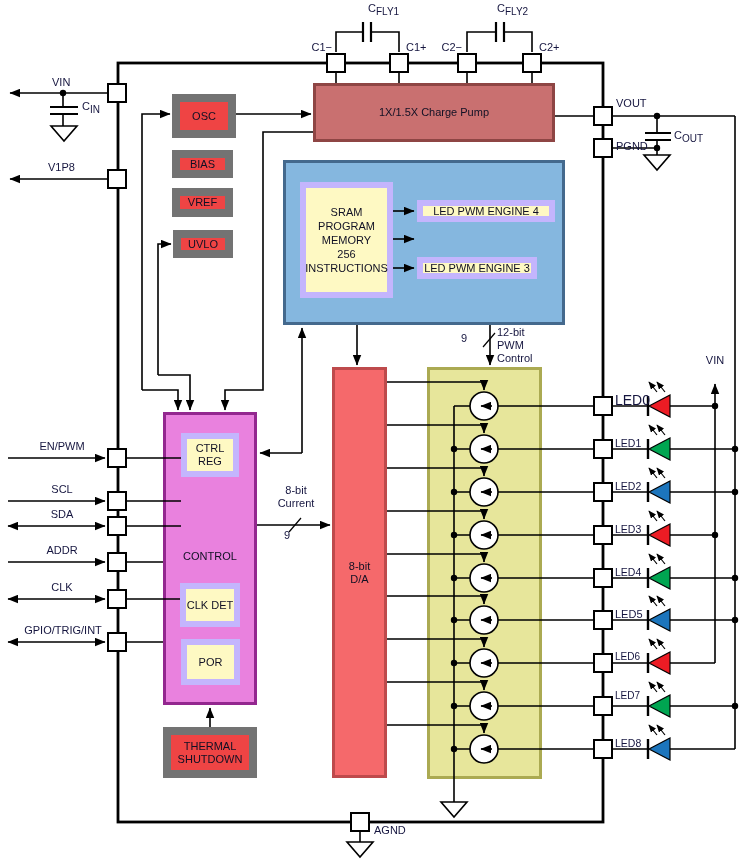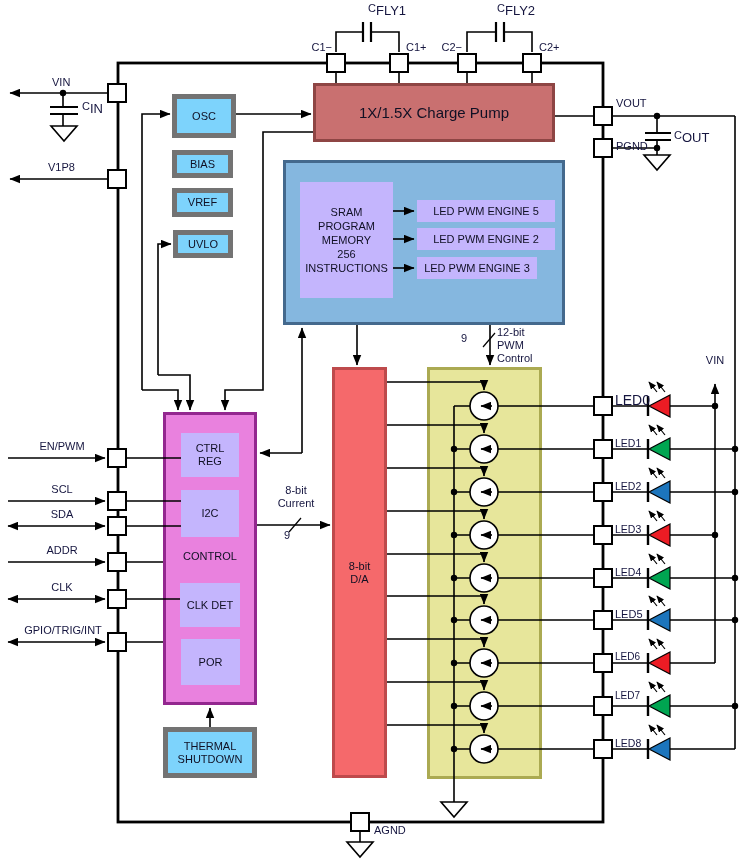--- a/index.html
+++ b/index.html
@@ -1,29 +1,29 @@
 <!DOCTYPE html>
 <html><head>
 <meta charset="utf-8">
 <style>
   html,body{margin:0;padding:0;background:#fff}
   #canvas{position:relative;width:742px;height:863px;background:#fff;
           font-family:"Liberation Sans",sans-serif;overflow:hidden}
   .blk{position:absolute;box-sizing:border-box;display:flex;align-items:center;
        justify-content:center;text-align:center;font-size:11px;color:#101024;line-height:13px}
   .ml{white-space:pre-line}
-  .peri{background:#7dd3fc;border:5px solid #737373}
-  .pump{background:#C97070;border:3px solid #8E4544;font-size:15px}
+  .peri{background:#ef4444;border:8px solid #737373}
+  .pump{background:#C97070;border:3px solid #8E4544;font-size:11px}
   .blue{background:#85B7DF;border:3px solid #44698D}
-  .white{background:#c4b5fd;border:6px solid #c4b5fd}
+  .white{background:#fef9c3;border:6px solid #c4b5fd}
   .mag{background:#E981DE;border:3px solid #93278F}
   .dacb{background:#F5696B;border:3px solid #BE4A4C}
   .yel{background:#E7E69B;border:3px solid #ABAA52}
   .lbl{position:absolute;font-size:11px;color:#15153F;line-height:12px;white-space:nowrap}
-  .lbl sub{font-size:13px}
+  .lbl sub{font-size:10px}
   .c{text-align:center}
   .r{text-align:right}
   .mll{white-space:pre-line;line-height:13px}
   svg.wires{position:absolute;left:0;top:0}
   .w{fill:none;stroke:#000;stroke-width:1.6}
   .w2{fill:none;stroke:#000;stroke-width:1.2}
   .pl{fill:none;stroke:#000;stroke-width:2.2}
   .cs{fill:#fff;stroke:#000;stroke-width:1.6}
   .cath{fill:none;stroke:#000;stroke-width:2.4}
   .tri{stroke:#000;stroke-width:1.2}
@@ -38,33 +38,31 @@
 <div id="canvas">
 
   <div class="blk pump" style="left:313px;top:83px;width:242px;height:59px">1X/1.5X Charge Pump</div>
 
   <div class="blk blue" style="left:283px;top:160px;width:282px;height:165px"></div>
   <div class="blk white ml" style="left:300px;top:182px;width:93px;height:116px;line-height:14px">SRAM
 PROGRAM
 MEMORY
 256
 INSTRUCTIONS</div>
-  <div class="blk white" style="left:417px;top:200px;width:138px;height:22px">LED PWM ENGINE 5</div>
-  <div class="blk white" style="left:417px;top:228px;width:138px;height:22px">LED PWM ENGINE 2</div>
+  <div class="blk white" style="left:417px;top:200px;width:138px;height:22px">LED PWM ENGINE 4</div>
   <div class="blk white" style="left:417px;top:257px;width:120px;height:22px">LED PWM ENGINE 3</div>
 
   <div class="blk peri" style="left:172px;top:94px;width:64px;height:44px">OSC</div>
   <div class="blk peri" style="left:172px;top:150px;width:61px;height:28px">BIAS</div>
   <div class="blk peri" style="left:172px;top:188px;width:61px;height:29px">VREF</div>
   <div class="blk peri" style="left:173px;top:230px;width:60px;height:28px">UVLO</div>
 
   <div class="blk mag" style="left:163px;top:412px;width:94px;height:293px"></div>
   <div class="blk white ml" style="left:181px;top:433px;width:58px;height:44px">CTRL
 REG</div>
-  <div class="blk white" style="left:181px;top:490px;width:58px;height:47px">I2C</div>
   <div class="blk" style="left:163px;top:549px;width:94px;height:14px">CONTROL</div>
   <div class="blk white" style="left:180px;top:583px;width:60px;height:44px">CLK DET</div>
   <div class="blk peri ml" style="left:163px;top:727px;width:94px;height:51px">THERMAL
 SHUTDOWN</div>
 
   <div class="blk white" style="left:181px;top:639px;width:59px;height:46px">POR</div>
 
   <div class="blk dacb ml" style="left:332px;top:367px;width:55px;height:411px">8-bit
 D/A</div>
   <div class="blk yel" style="left:427px;top:367px;width:115px;height:412px"></div>

